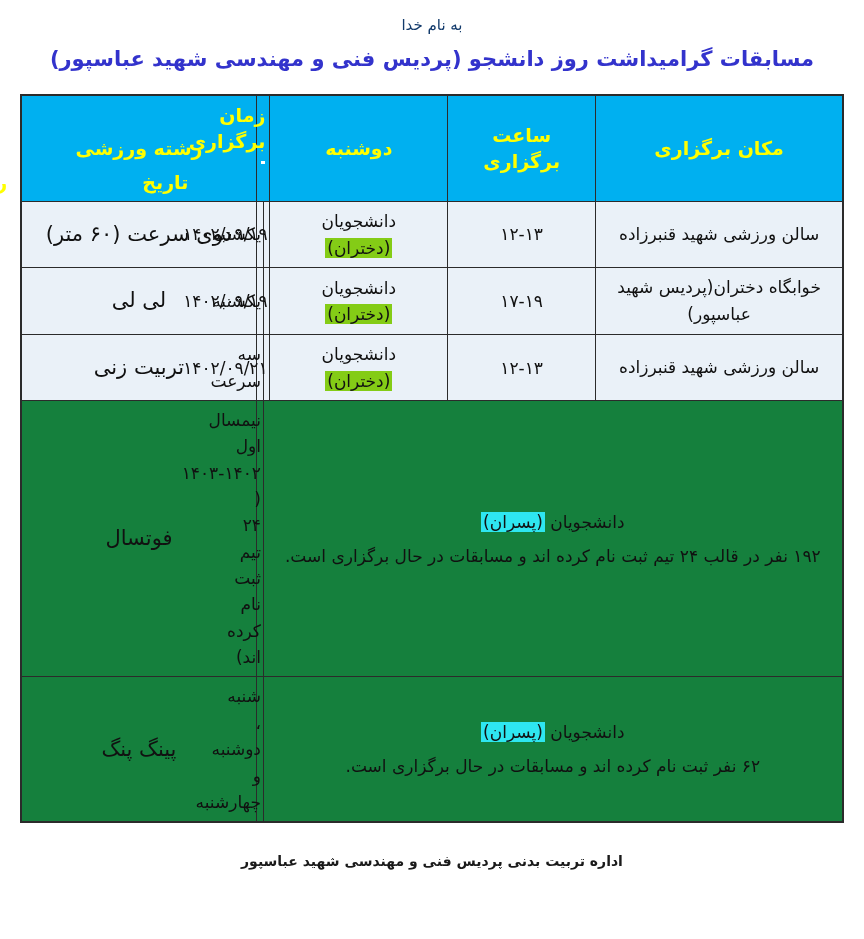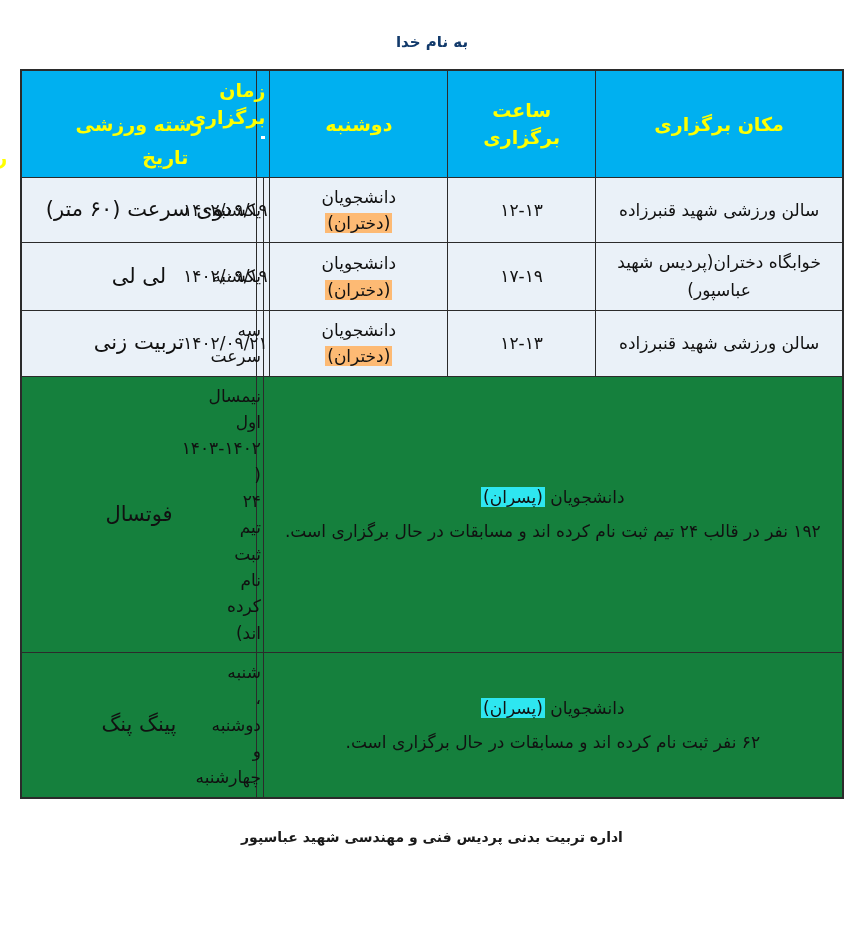--- a/index.html
+++ b/index.html
@@ -17,22 +17,22 @@
   .page {
     width: 864px;
     height: 939px;
     position: relative;
     box-sizing: border-box;
   }
   .bismillah {
     text-align: center;
     font-size: 15px;
     color: #123a6b;
-    padding-top: 33px;
-    font-weight: bold;
+    padding-top: 16px;
+    font-weight: normal;
   }
   .main-title {
     text-align: center;
     font-size: 21px;
     font-weight: bold;
     color: #3333cc;
     padding: 10px 20px 0 20px;
     line-height: 1.5;
     letter-spacing: 0px;
   }
@@ -101,21 +101,21 @@
   }
   td.place { line-height: 1.6; }
   td.desc {
     font-size: 17px;
     line-height: 2.0;
     padding: 10px 16px;
   }
   td.desc .line1 { display: block; }
   td.desc .line2 { display: block; }
   .hl-yellow {
-    background: #fdba74;
+    background: #84cc16;
     padding: 0 2px;
   }
   .hl-cyan {
     background: #2ee6f0;
     padding: 0 2px;
   }
   .footer {
     text-align: center;
     font-size: 14px;
     font-weight: bold;
@@ -124,20 +124,21 @@
     margin-top: 20px;
   }
 </style>
 </head>
 <body>
 
 <div class="page">
 
   <div class="bismillah">به نام خدا</div>
 
+  <div class="main-title">مسابقات گرامیداشت  روز دانشجو (پردیس فنی و مهندسی شهید عباسپور)</div>
 
   <table class="sched">
     <thead>
       <tr>
         <th class="place-head">مکان برگزاری</th>
         <th class="hour-head">ساعت برگزاری</th>
         <th class="aud-head">دوشنبه</th>
         <th class="timeblock" colspan="2">
           <span class="zaman-wrap">
             <span class="zaman-top">زمان برگزاری</span>

